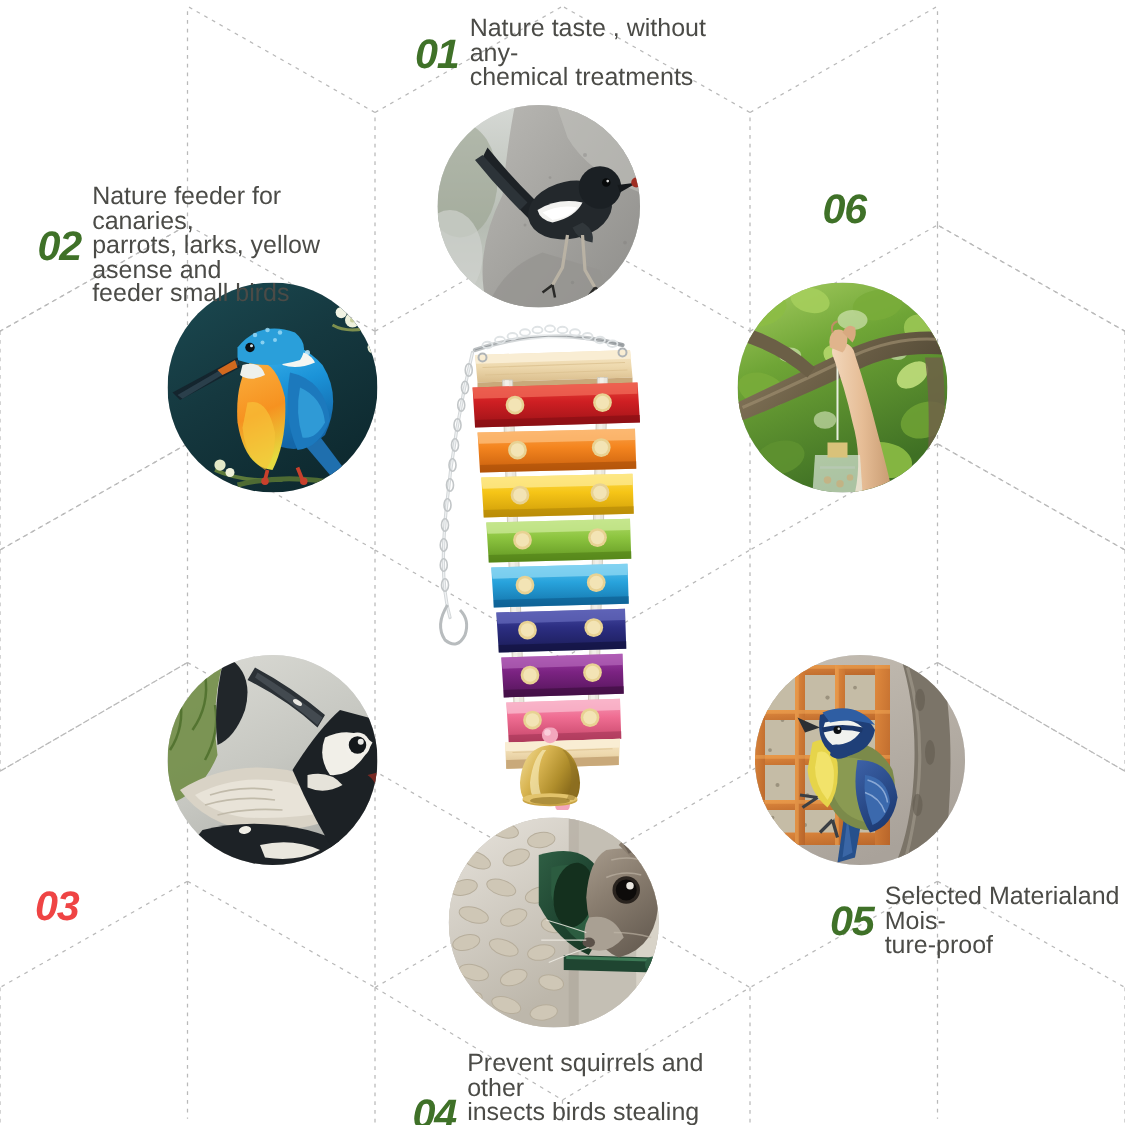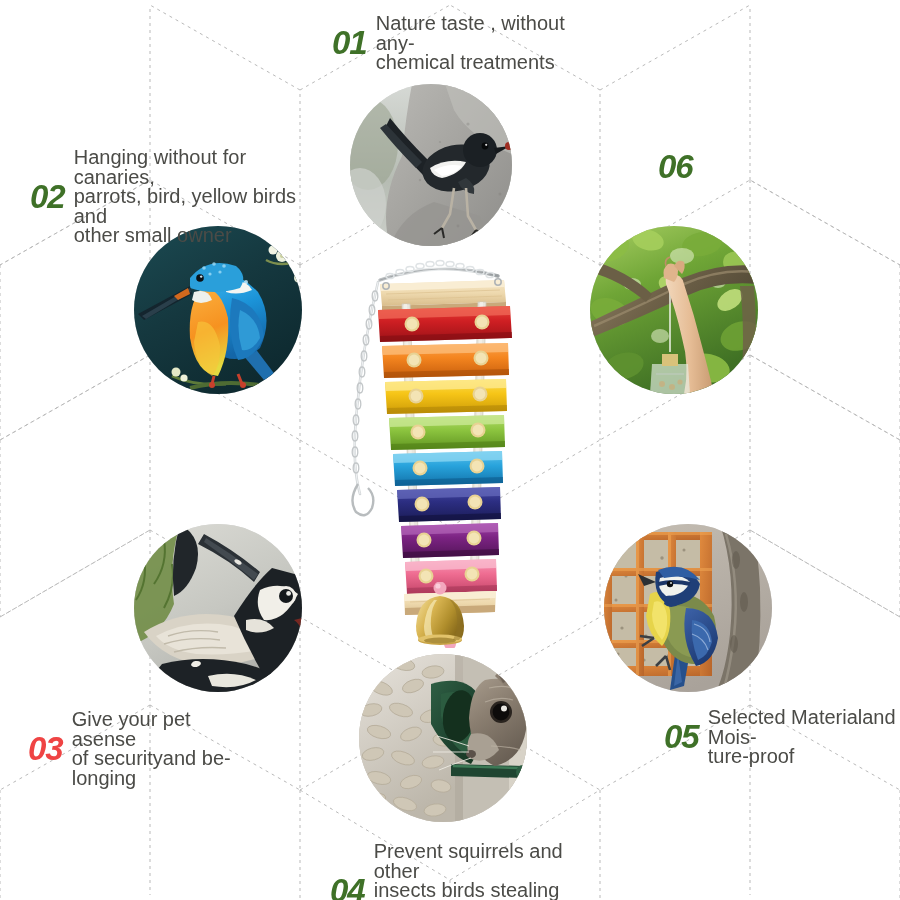--- a/index.html
+++ b/index.html
@@ -824,37 +824,32 @@
     <span class="num" style="color: rgb(63, 113, 40);">01</span>
     <span class="txt" style="color: rgb(75, 75, 71);">
       <span>Nature taste , without any-</span><br>
       <span>chemical treatments</span>
     </span>
   </div>
 
   <div class="feature" style="left:30px;top:148px;width:270px;">
     <span class="num" style="color: rgb(63, 113, 40);">02</span>
     <span class="txt" style="color: rgb(75, 75, 71);">
-      <span>Hanging without for canaries,</span><br>
-      <span>parrots, bird, yellow birds and</span><br>
-      <span>other small owner</span>
+      <span>Nature feeder for canaries,</span><br>
+      <span>parrots, larks, yellow asense and</span><br>
+      <span>feeder small birds</span>
     </span>
   </div>
 
   <div class="feature" style="left:658px;top:152px;width:250px;">
     <span class="num" style="color: rgb(63, 113, 40);">06</span>
   </div>
 
   <div class="feature" style="left:28px;top:710px;width:230px;">
     <span class="num" style="color: #ef4444;">03</span>
-    <span class="txt" style="color: rgb(75, 75, 71);">
-      <span>Give your pet asense</span><br>
-      <span>of securityand be-</span><br>
-      <span>longing</span>
-    </span>
   </div>
 
   <div class="feature" style="left:654px;top:708px;width:244px;margin-left:10px;">
     <span class="num" style="color: rgb(63, 113, 40);">05</span>
     <span class="txt" style="color: rgb(75, 75, 71);">
       <span>Selected Materialand Mois-</span><br>
       <span>ture-proof</span>
     </span>
   </div>
 

